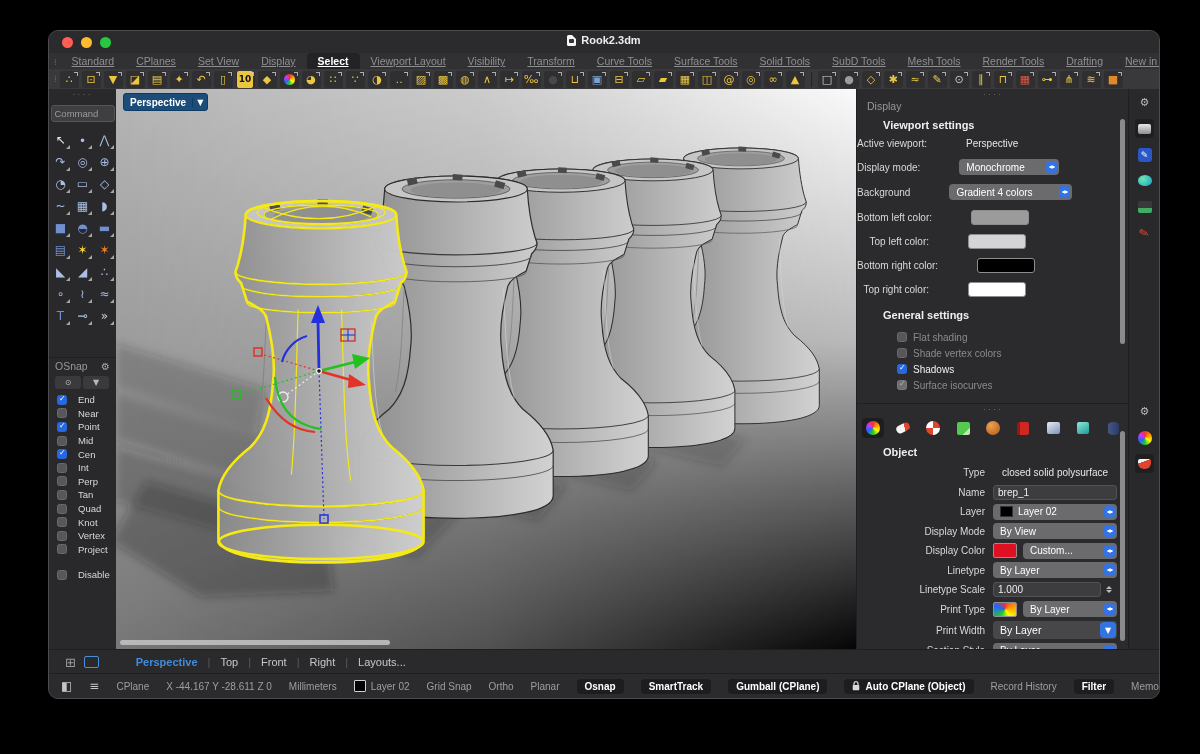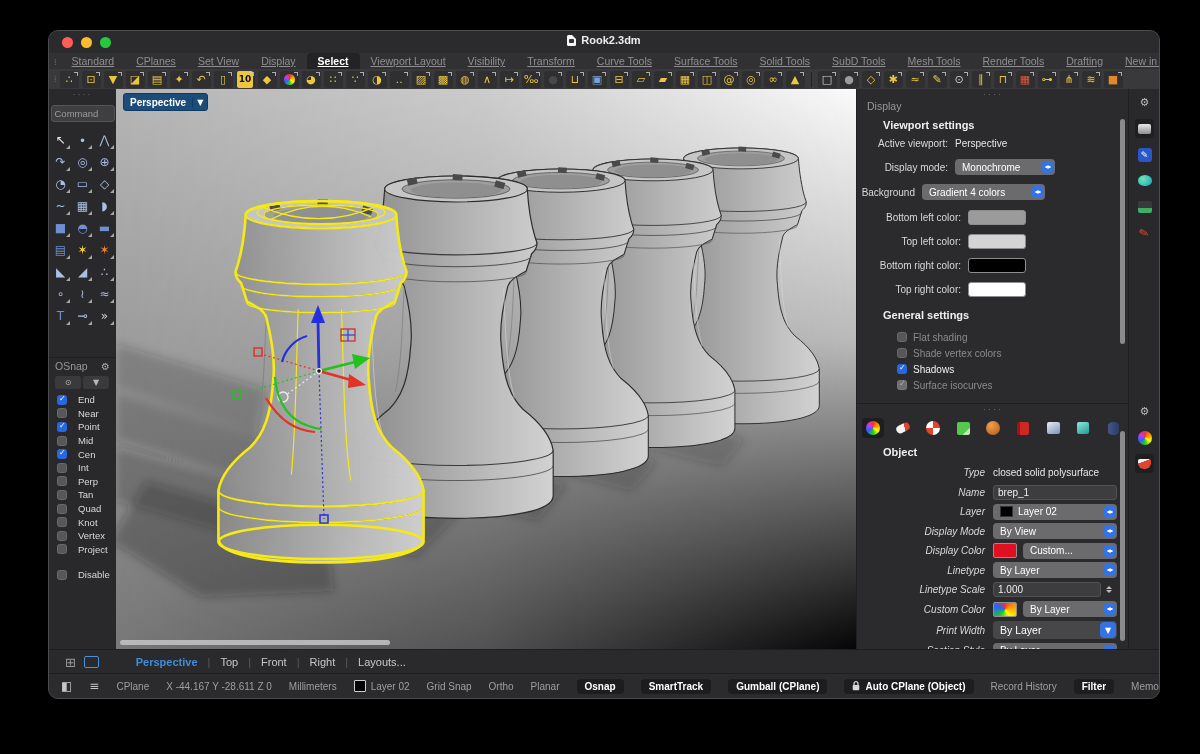--- a/index.html
+++ b/index.html
@@ -68,39 +68,39 @@
     display:flex;align-items:center;color:#fff;font-size:10px;font-weight:700;}
   #vplabel .txt{padding:0 6px;}
   #vplabel .arr{border-left:1px solid #0f3a62;padding:0 4px;font-size:8px;}
   
   #rpanel{position:absolute;left:807px;top:0;width:272px;height:560px;background:#2b2b2d;border-left:1px solid #1f1f21;}
   #rstrip{position:absolute;left:1079px;top:0;width:31px;height:560px;background:#29292b;border-left:1px solid #1f1f21;}
   .stripicon{width:19px;height:19px;margin:7px auto 0;border-radius:4px;display:flex;align-items:center;justify-content:center;font-size:11px;}
   #panel-title-row{display:flex;align-items:center;height:14px;padding:0 10px;}
   #panel-title{color:#98989a;font-size:10.5px;}
   .pheading{color:#efefef;font-size:11px;font-weight:700;padding-left:26px;}
-  .drow{display:flex;align-items:center;height:24px;padding-right:14px;}
+  .drow{display:flex;align-items:center;height:24px;padding-right:14px;gap:32px;}
   .dlabel{flex:1;text-align:right;color:#d9d9db;font-size:10px;padding-right:7px;white-space:nowrap;}
   .dctrl{display:flex;align-items:center;}
   .dvaltext{color:#e6e6e8;font-size:10px;}
   .dd{height:16px;background:#6b6b6e;border-radius:4px;display:flex;align-items:center;padding:0 2px 0 7px;box-sizing:border-box;}
   .ddlabel{color:#fff;font-size:10px;flex:1;white-space:nowrap;overflow:hidden;}
   .st{width:11px;height:12px;background:#3373e4;border-radius:3px;position:relative;flex:0 0 auto;margin-left:4px;}
   .st::before{content:"";position:absolute;left:2.5px;top:1px;border:3px solid transparent;border-bottom:3.5px solid #fff;}
   .st::after{content:"";position:absolute;left:2.5px;bottom:1px;border:3px solid transparent;border-top:3.5px solid #fff;}
   .sw{height:15px;border-radius:3px;border:1px solid #8d8d90;box-sizing:border-box;}
   .gcheck{display:flex;align-items:center;gap:6px;height:16px;padding-left:40px;}
   .gclabel{font-size:10px;}
   .divrow{border-top:1px solid #1f1f21;margin-top:6px;}
   #prop-tabs{display:flex;gap:8px;justify-content:center;align-items:center;height:24px;margin-top:2px;}
   .ptab{width:22px;height:20px;border-radius:4px;display:flex;align-items:center;justify-content:center;}
   .ptab.sel{background:#1e1e20;}
   .ptab .dot{width:14px;height:14px;border-radius:50%;}
   .orow{display:flex;align-items:center;height:19.5px;padding-right:12px;}
-  .olabel{flex:1;text-align:right;color:#d9d9db;font-size:10px;padding-right:8px;white-space:nowrap;font-style:italic;}
+  .olabel{flex:1;text-align:right;color:#d9d9db;font-size:10px;padding-right:8px;white-space:nowrap;}
   .octrl{width:124px;display:flex;align-items:center;flex:0 0 auto;}
   .tin{height:15px;background:#3d3d3f;border:1px solid #525254;border-radius:3px;color:#eee;font-size:10px;padding:0 4px;outline:none;box-sizing:border-box;}
   .numstep{width:10px;height:15px;position:relative;margin-left:3px;}
   .numstep::before{content:"";position:absolute;left:2px;top:1px;border:3px solid transparent;border-bottom:3.5px solid #bbb;}
   .numstep::after{content:"";position:absolute;left:2px;bottom:1px;border:3px solid transparent;border-top:3.5px solid #bbb;}
   .combo{height:18px;background:#47474a;border-radius:4px;display:flex;align-items:center;flex:1;}
   .combo .ddlabel{padding-left:7px;font-size:10.5px;}
   .combo .btn{width:16px;height:16px;background:#3373e4;border-radius:4px;margin:1px;display:flex;align-items:center;justify-content:center;color:#fff;font-size:8px;}
   .miniswatch{width:24px;height:15px;border-radius:2px;border:1px solid #909093;box-sizing:border-box;margin-right:6px;flex:0 0 auto;}
   .hlbtn{margin-left:auto;width:26px;height:14px;background:#606063;border-radius:7px;color:#e8e8e8;font-size:9px;
@@ -565,21 +565,21 @@
           <div class="ptab">
             <span style="width:11px;height:13px;background:linear-gradient(90deg,#5a79c8,#2c4a9a);border-radius:5px/3px;opacity:.55"></span>
           </div>
         </div>
       <div style="height:6px"></div>
       <div class="pheading" style="padding-left:26px">Object</div>
       <div style="height:5px"></div>
 
       <div class="orow">
         <span class="olabel">Type</span>
-        <span class="octrl" style="justify-content:flex-start">
+        <span class="octrl" style="justify-content:center">
             <span class="dvaltext">closed solid polysurface</span>
           </span>
       </div>
       <div class="orow">
         <span class="olabel">Name</span>
         <span class="octrl">
             <input class="tin" style="width: 124px;" value="brep_1">
           </span>
       </div>
       <div class="orow">
@@ -621,21 +621,21 @@
         </span>
       </div>
       <div class="orow">
         <span class="olabel">Linetype Scale</span>
         <span class="octrl">
           <input class="tin" style="width: 108px;" value="1.000">
           <span class="numstep"></span>
         </span>
       </div>
       <div class="orow">
-        <span class="olabel">Custom Color</span>
+        <span class="olabel">Print Type</span>
         <span class="octrl">
           <span class="miniswatch" style="background:conic-gradient(#e33,#f90,#ff0,#2c2,#26f,#e33)"></span>
           <span class="dd" style="flex:1">
             <span class="ddlabel">By Layer</span>
               <span class="st"></span>
           </span>
         </span>
       </div>
       <div class="orow" style="height:22px">
         <span class="olabel">Print Width</span>

